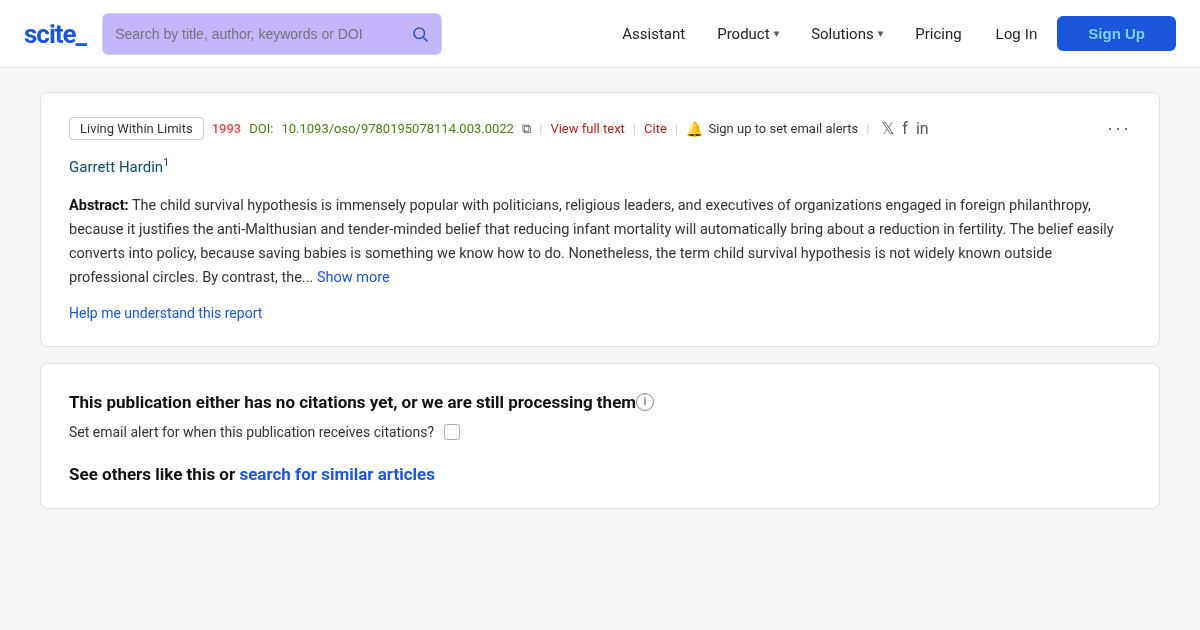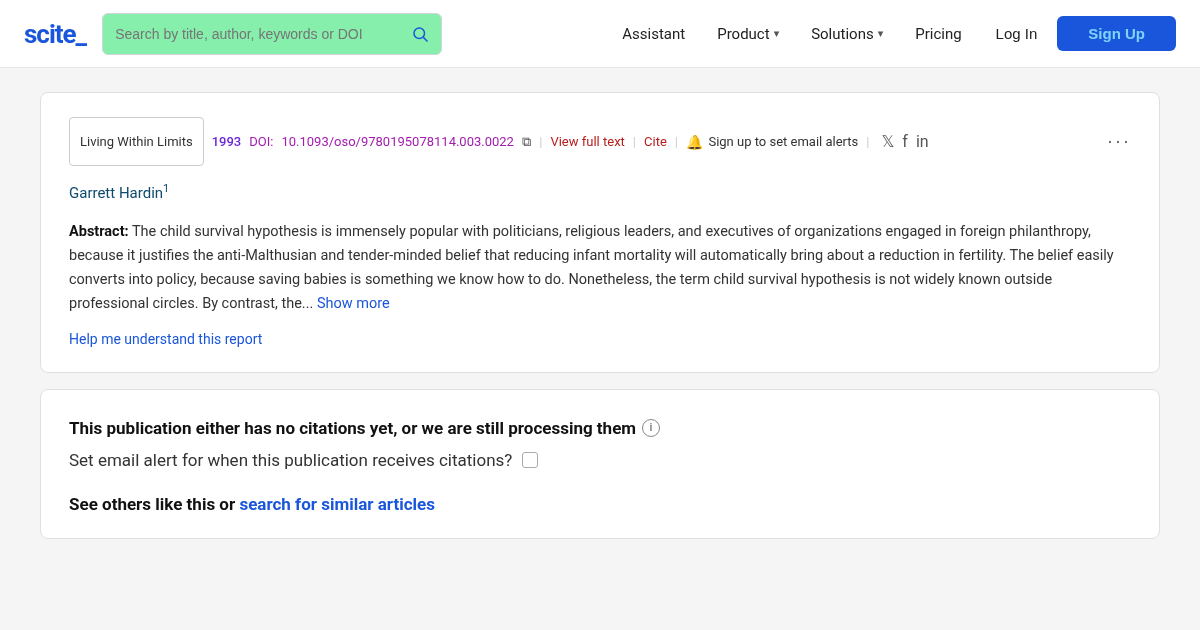--- a/index.html
+++ b/index.html
@@ -28,21 +28,21 @@
     }
 
     .search-bar {
       display: flex;
       align-items: center;
       border: 1.5px solid #d0d5dd;
       border-radius: 6px;
       padding: 0 12px;
       height: 42px;
       width: 340px;
-      background: #86efac;
+      background: #c4b5fd;
       flex-shrink: 0;
     }
     .search-bar input {
       border: none;
       outline: none;
       font-size: 14px;
       color: #555;
       width: 100%;
       background: transparent;
     }
@@ -118,32 +118,32 @@
     .meta-row {
       display: flex;
       align-items: center;
       gap: 8px;
       flex-wrap: wrap;
       margin-bottom: 16px;
     }
     .breadcrumb-tag {
       border: 1px solid #ccc;
       border-radius: 4px;
-      padding: 16px 10px;
+      padding: 3px 10px;
       font-size: 13px;
       color: #333;
     }
     .meta-year {
       font-size: 13px;
-      color: #6d28d9;
+      color: #ef4444;
       font-weight: 500;
     }
     .meta-doi {
       font-size: 13px;
-      color: #a21caf;
+      color: #4d7c0f;
     }
     .meta-copy-icon {
       font-size: 13px;
       color: #555;
       cursor: pointer;
     }
     .meta-divider {
       color: #ccc;
       font-size: 13px;
     }
@@ -232,41 +232,41 @@
       padding: 28px 28px 24px;
     }
 
     .no-citations-text {
       font-size: 17px;
       font-weight: 700;
       color: #111;
       margin-bottom: 12px;
       display: flex;
       align-items: center;
-      gap: 6px;
+      gap: 0;
     }
     .info-icon {
       display: inline-flex;
       align-items: center;
       justify-content: center;
       width: 18px;
       height: 18px;
       border: 1.5px solid #888;
       border-radius: 50%;
       font-size: 11px;
       color: #888;
       cursor: pointer;
       flex-shrink: 0;
     }
 
     .email-alert-row {
       display: flex;
       align-items: center;
       gap: 10px;
-      font-size: 17px;
+      font-size: 14px;
       color: #333;
       margin-bottom: 24px;
     }
     .checkbox {
       width: 16px;
       height: 16px;
       border: 1.5px solid #aaa;
       border-radius: 3px;
       background: #fff;
       cursor: pointer;

